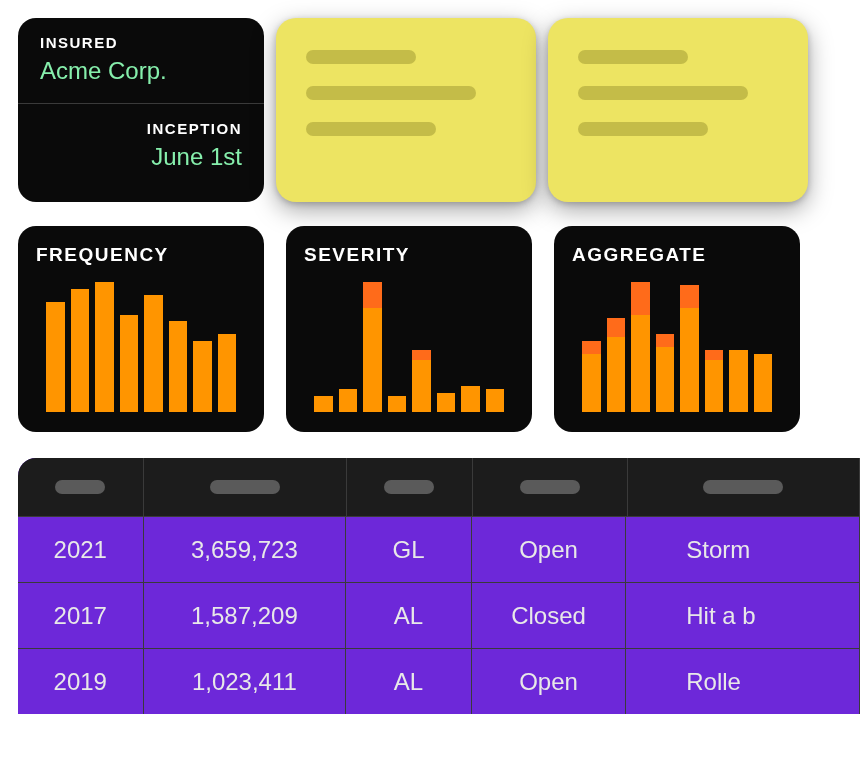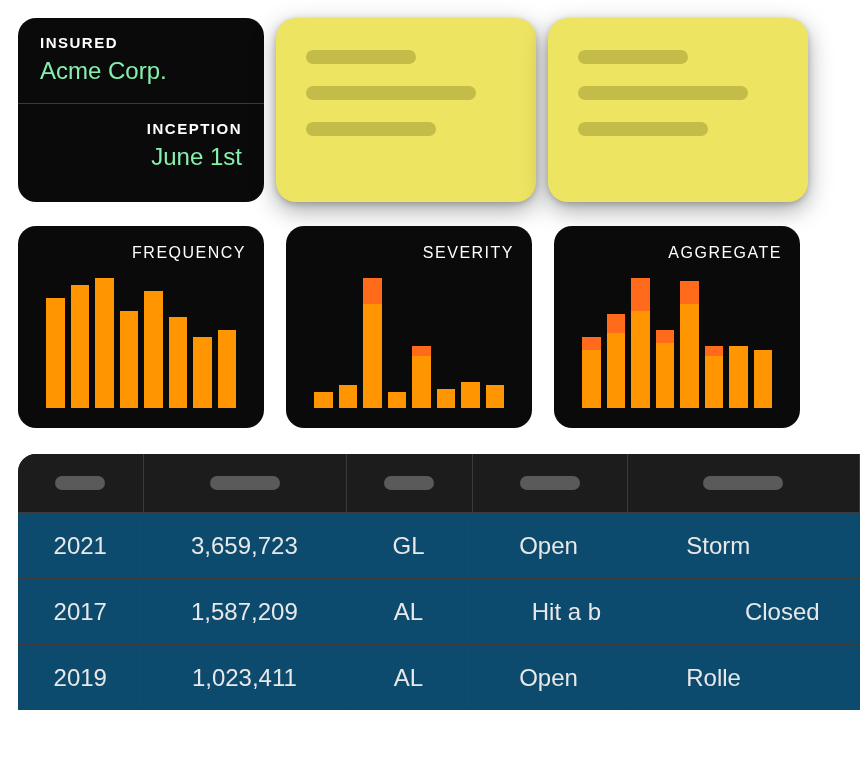--- a/index.html
+++ b/index.html
@@ -73,24 +73,24 @@
       margin-bottom: 26px;
     }
     .chart-card {
       background: #0a0a0a;
       border-radius: 18px;
       width: 246px;
       padding: 18px 18px 20px 18px;
     }
     .chart-title {
       color: #fff;
-      font-size: 16px;
-      font-weight: 400;
+      font-size: 19px;
+      font-weight: 700;
       letter-spacing: 1.5px;
-      text-align: right;
+      text-align: left;
       margin-bottom: 16px;
     }
     .chart-bars {
       display: flex;
       align-items: flex-end;
       gap: 6px;
       height: 130px;
       padding: 0 10px;
     }
     .bar-col {
@@ -102,21 +102,21 @@
     }
     .bar-top {
       background: #ff6b1a;
       width: 100%;
     }
     .bar-bottom {
       background: #ff9500;
       width: 100%;
     }
     .table-container {
-      background: #0c4a6e;
+      background: #6d28d9;
       border-radius: 18px 0 0 0;
       overflow: hidden;
       margin-left: 0;
     }
     .table-header {
       display: flex;
       background: #1c1c1c;
       height: 58px;
       align-items: center;
     }
@@ -300,22 +300,22 @@
       <div class="table-cell col-0">2021</div>
       <div class="table-cell col-1">3,659,723</div>
       <div class="table-cell col-2">GL</div>
       <div class="table-cell col-3">Open</div>
       <div class="table-cell col-4">Storm</div>
     </div>
     <div class="table-row">
       <div class="table-cell col-0">2017</div>
       <div class="table-cell col-1">1,587,209</div>
       <div class="table-cell col-2">AL</div>
+      <div class="table-cell col-3">Closed</div>
       <div class="table-cell col-4">Hit a b</div>
-      <div class="table-cell col-3">Closed</div>
     </div>
     <div class="table-row">
       <div class="table-cell col-0">2019</div>
       <div class="table-cell col-1">1,023,411</div>
       <div class="table-cell col-2">AL</div>
       <div class="table-cell col-3">Open</div>
       <div class="table-cell col-4">Rolle</div>
     </div>
   </div>
 </div>

